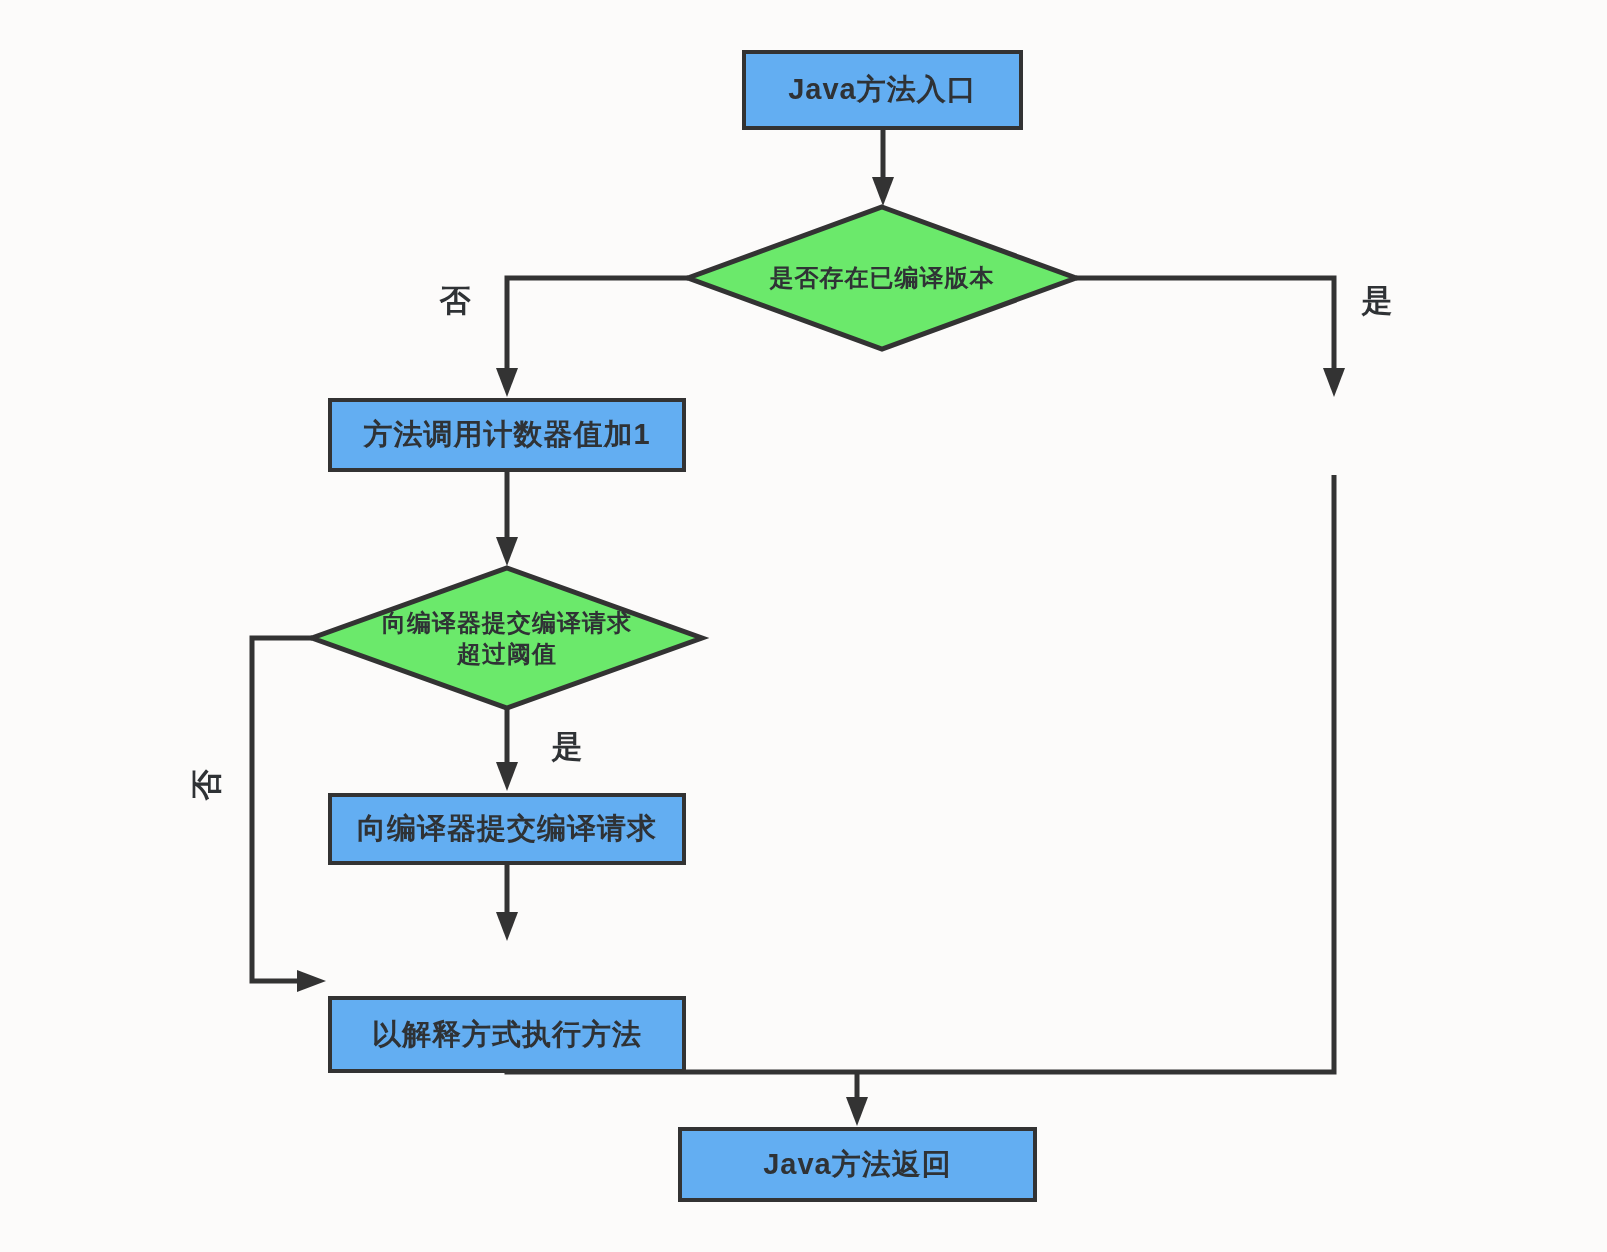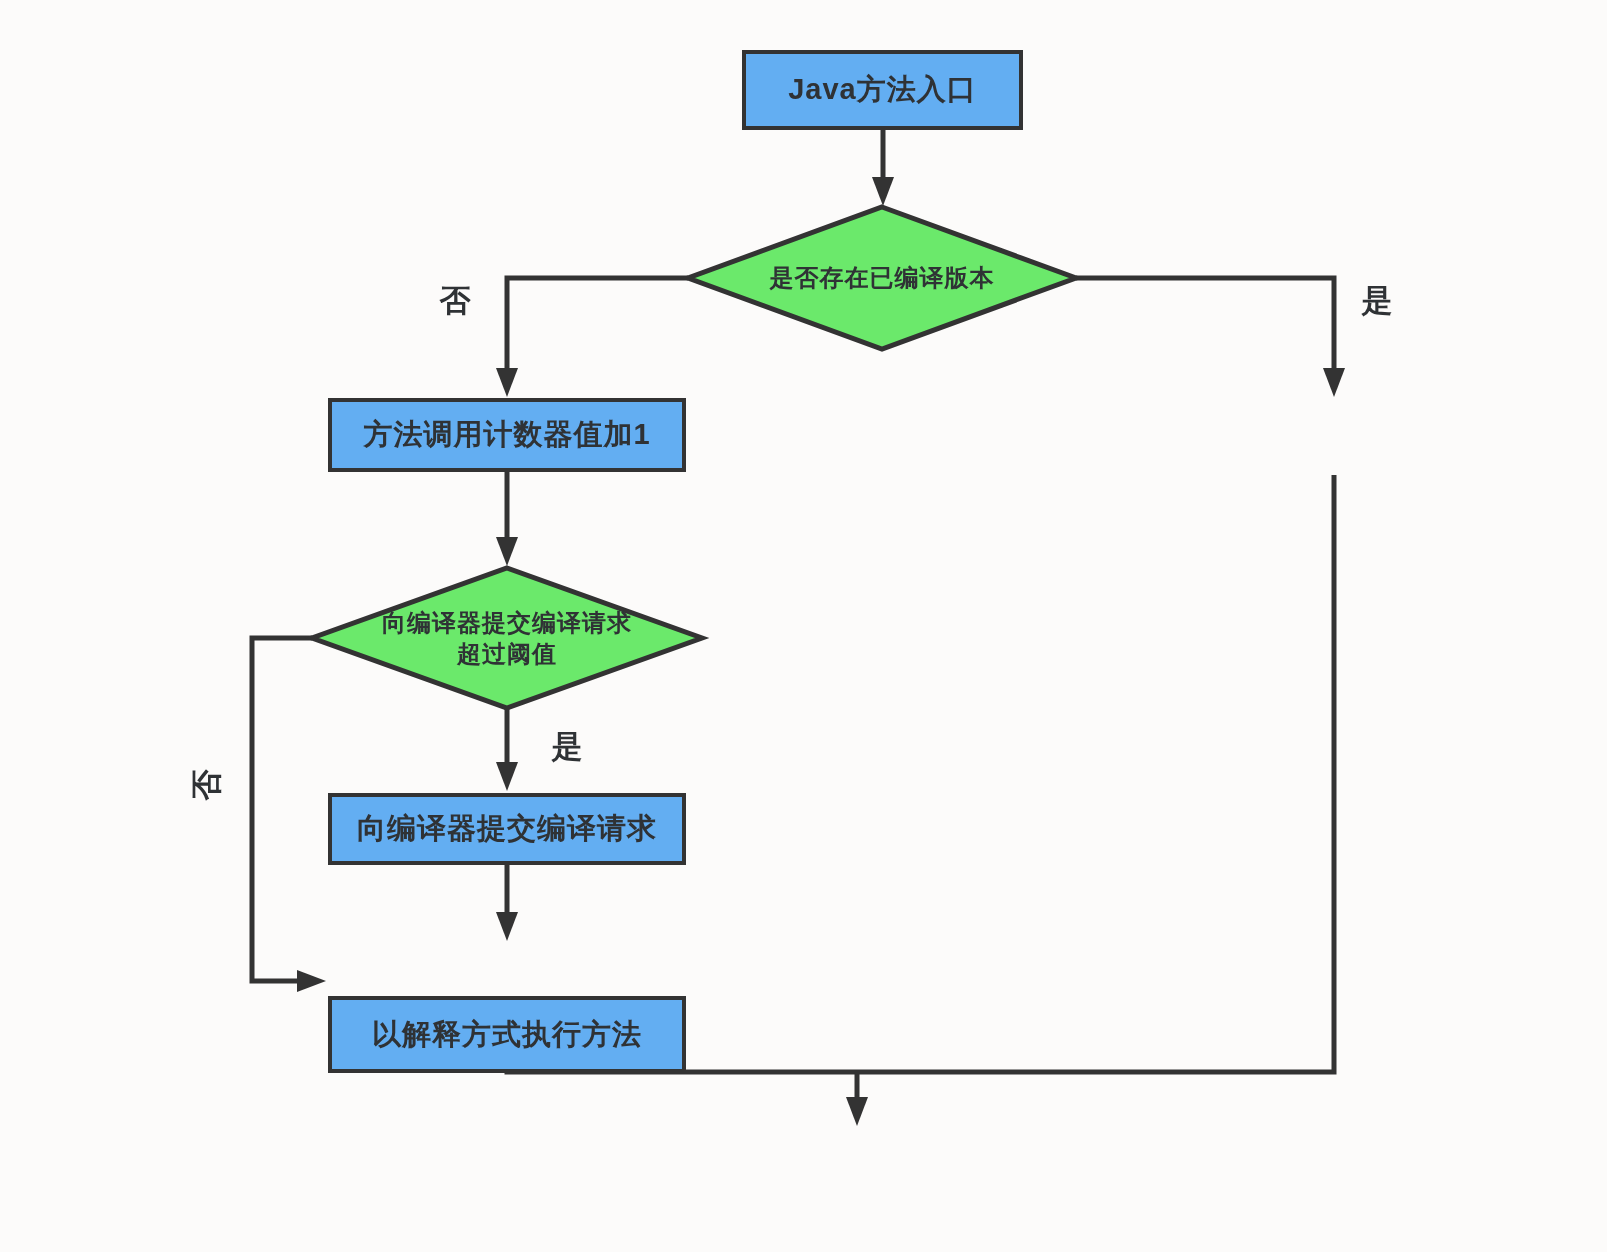--- a/index.html
+++ b/index.html
@@ -103,20 +103,21 @@
 
   <div class="node" style="left:742px; top:50px; width:281px; height:80px;">Java方法入口</div>
 
   <div class="node" style="left:328px; top:398px; width:358px; height:74px;">方法调用计数器值加1</div>
 
 
   <div class="node" style="left:328px; top:793px; width:358px; height:72px;">向编译器提交编译请求</div>
 
   <div class="node" style="left:328px; top:996px; width:358px; height:77px;">以解释方式执行方法</div>
 
+  <div class="node" style="left:678px; top:1127px; width:359px; height:75px;">Java方法返回</div>
 
   <div class="decision-label" style="left:688px; top:207px; width:388px; height:142px;">是否存在已编译版本</div>
 
   <div class="decision-label" style="left:312px; top:568px; width:390px; height:140px;">向编译器提交编译请求
 超过阈值</div>
 
   <div class="edge-label" style="left:420px; top:280px; width:70px; height:42px;">否</div>
 
   <div class="edge-label" style="left:1342px; top:280px; width:70px; height:42px;">是</div>
 

